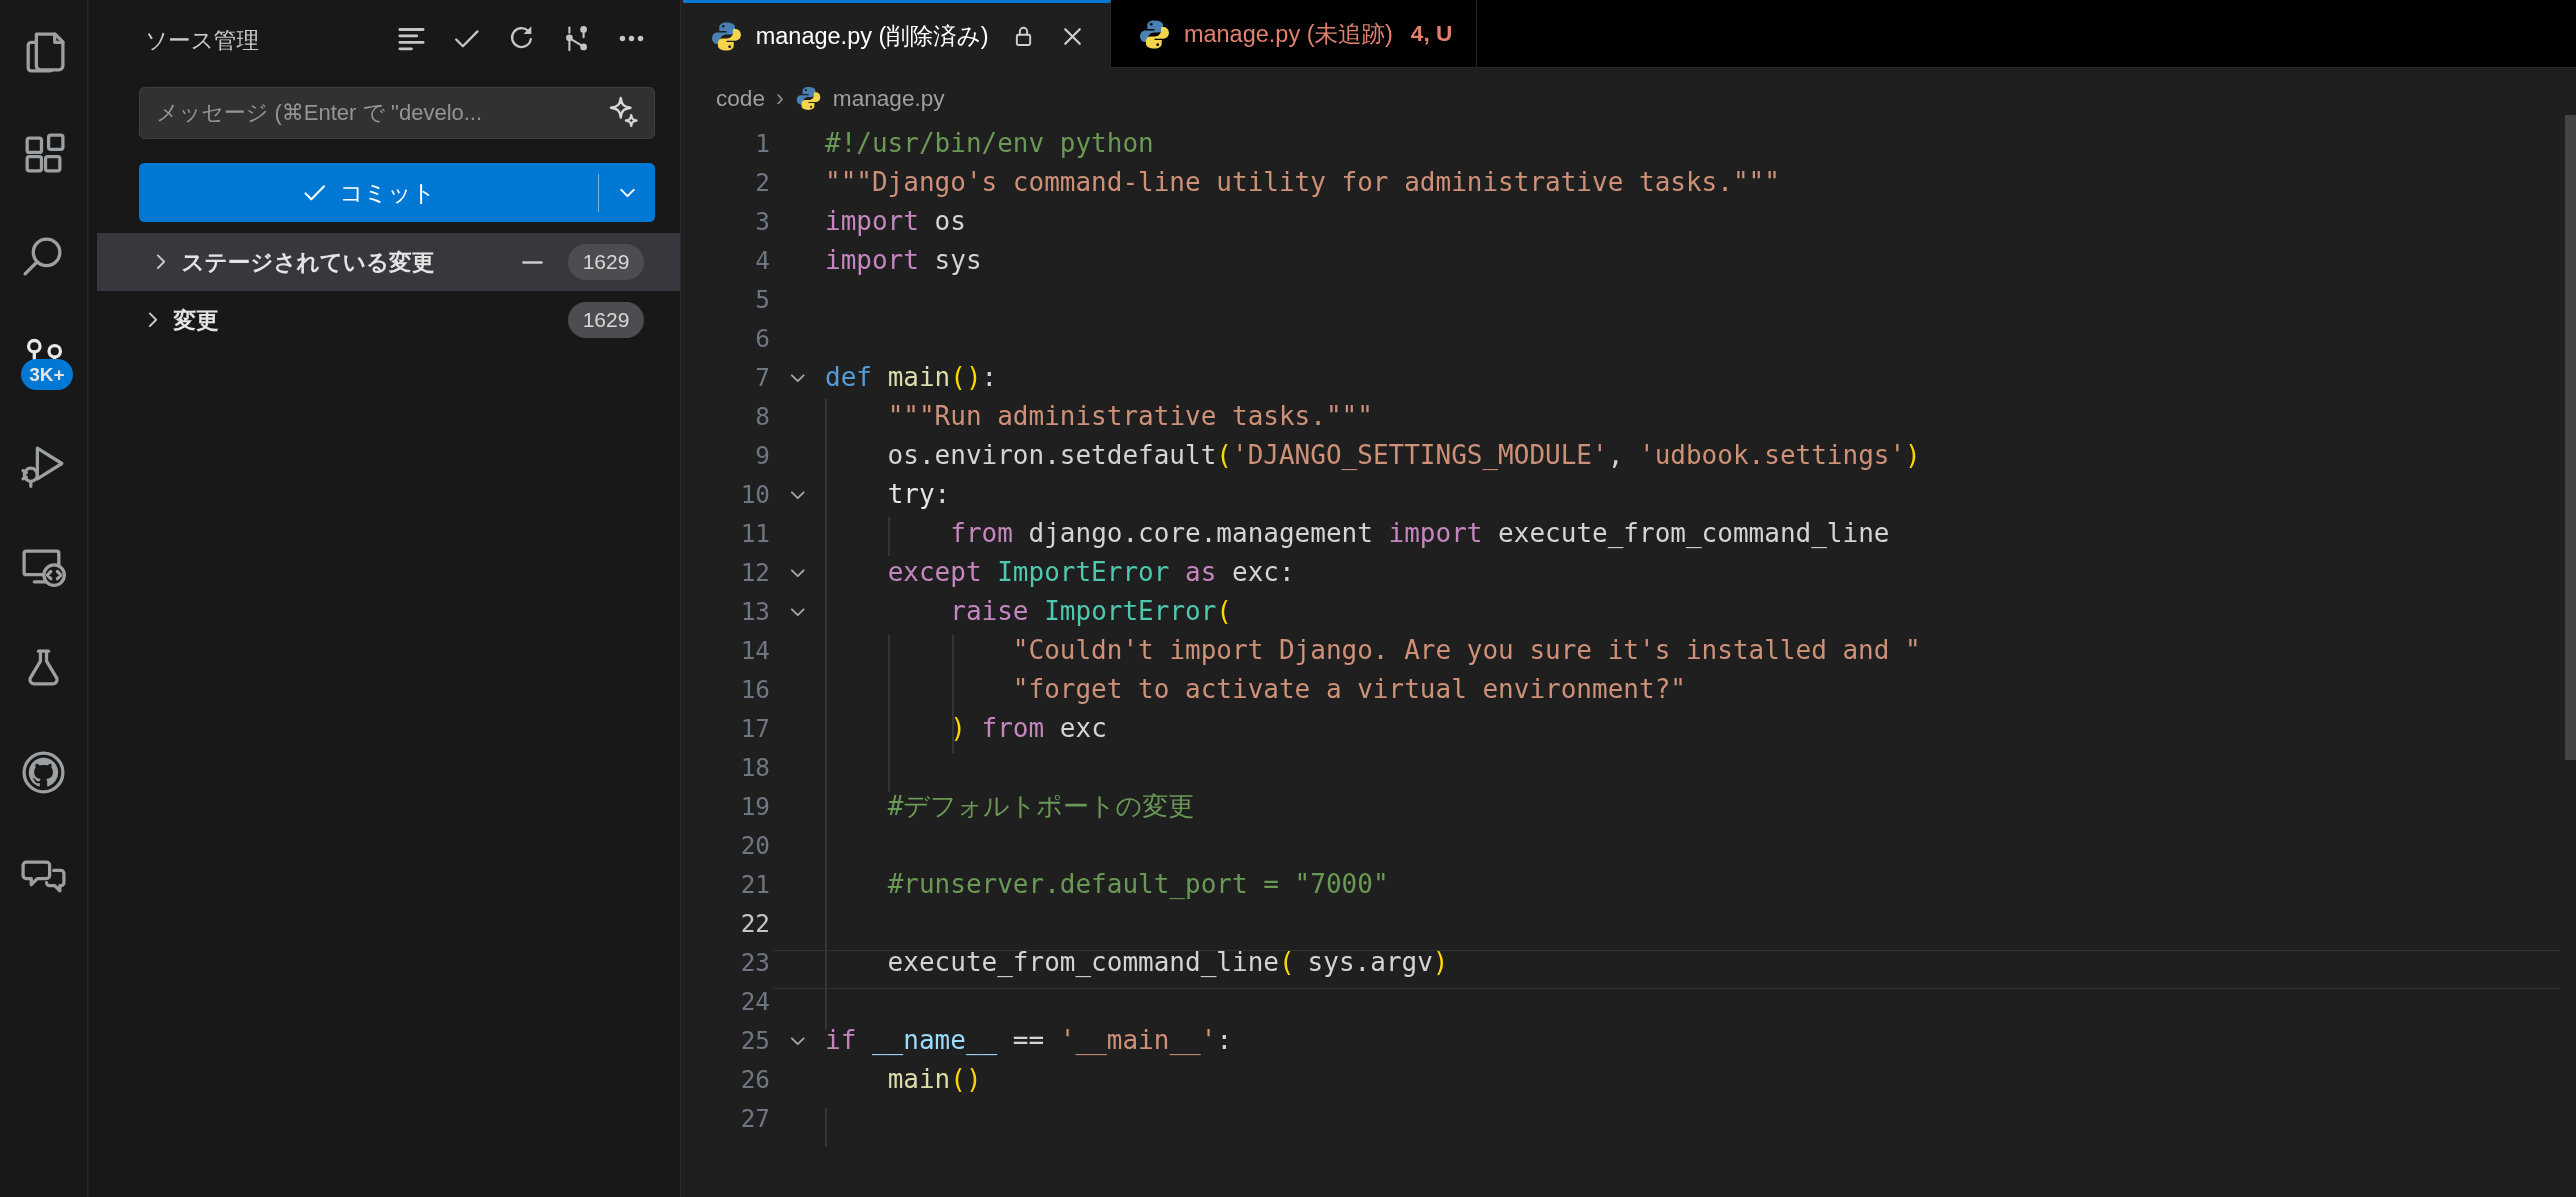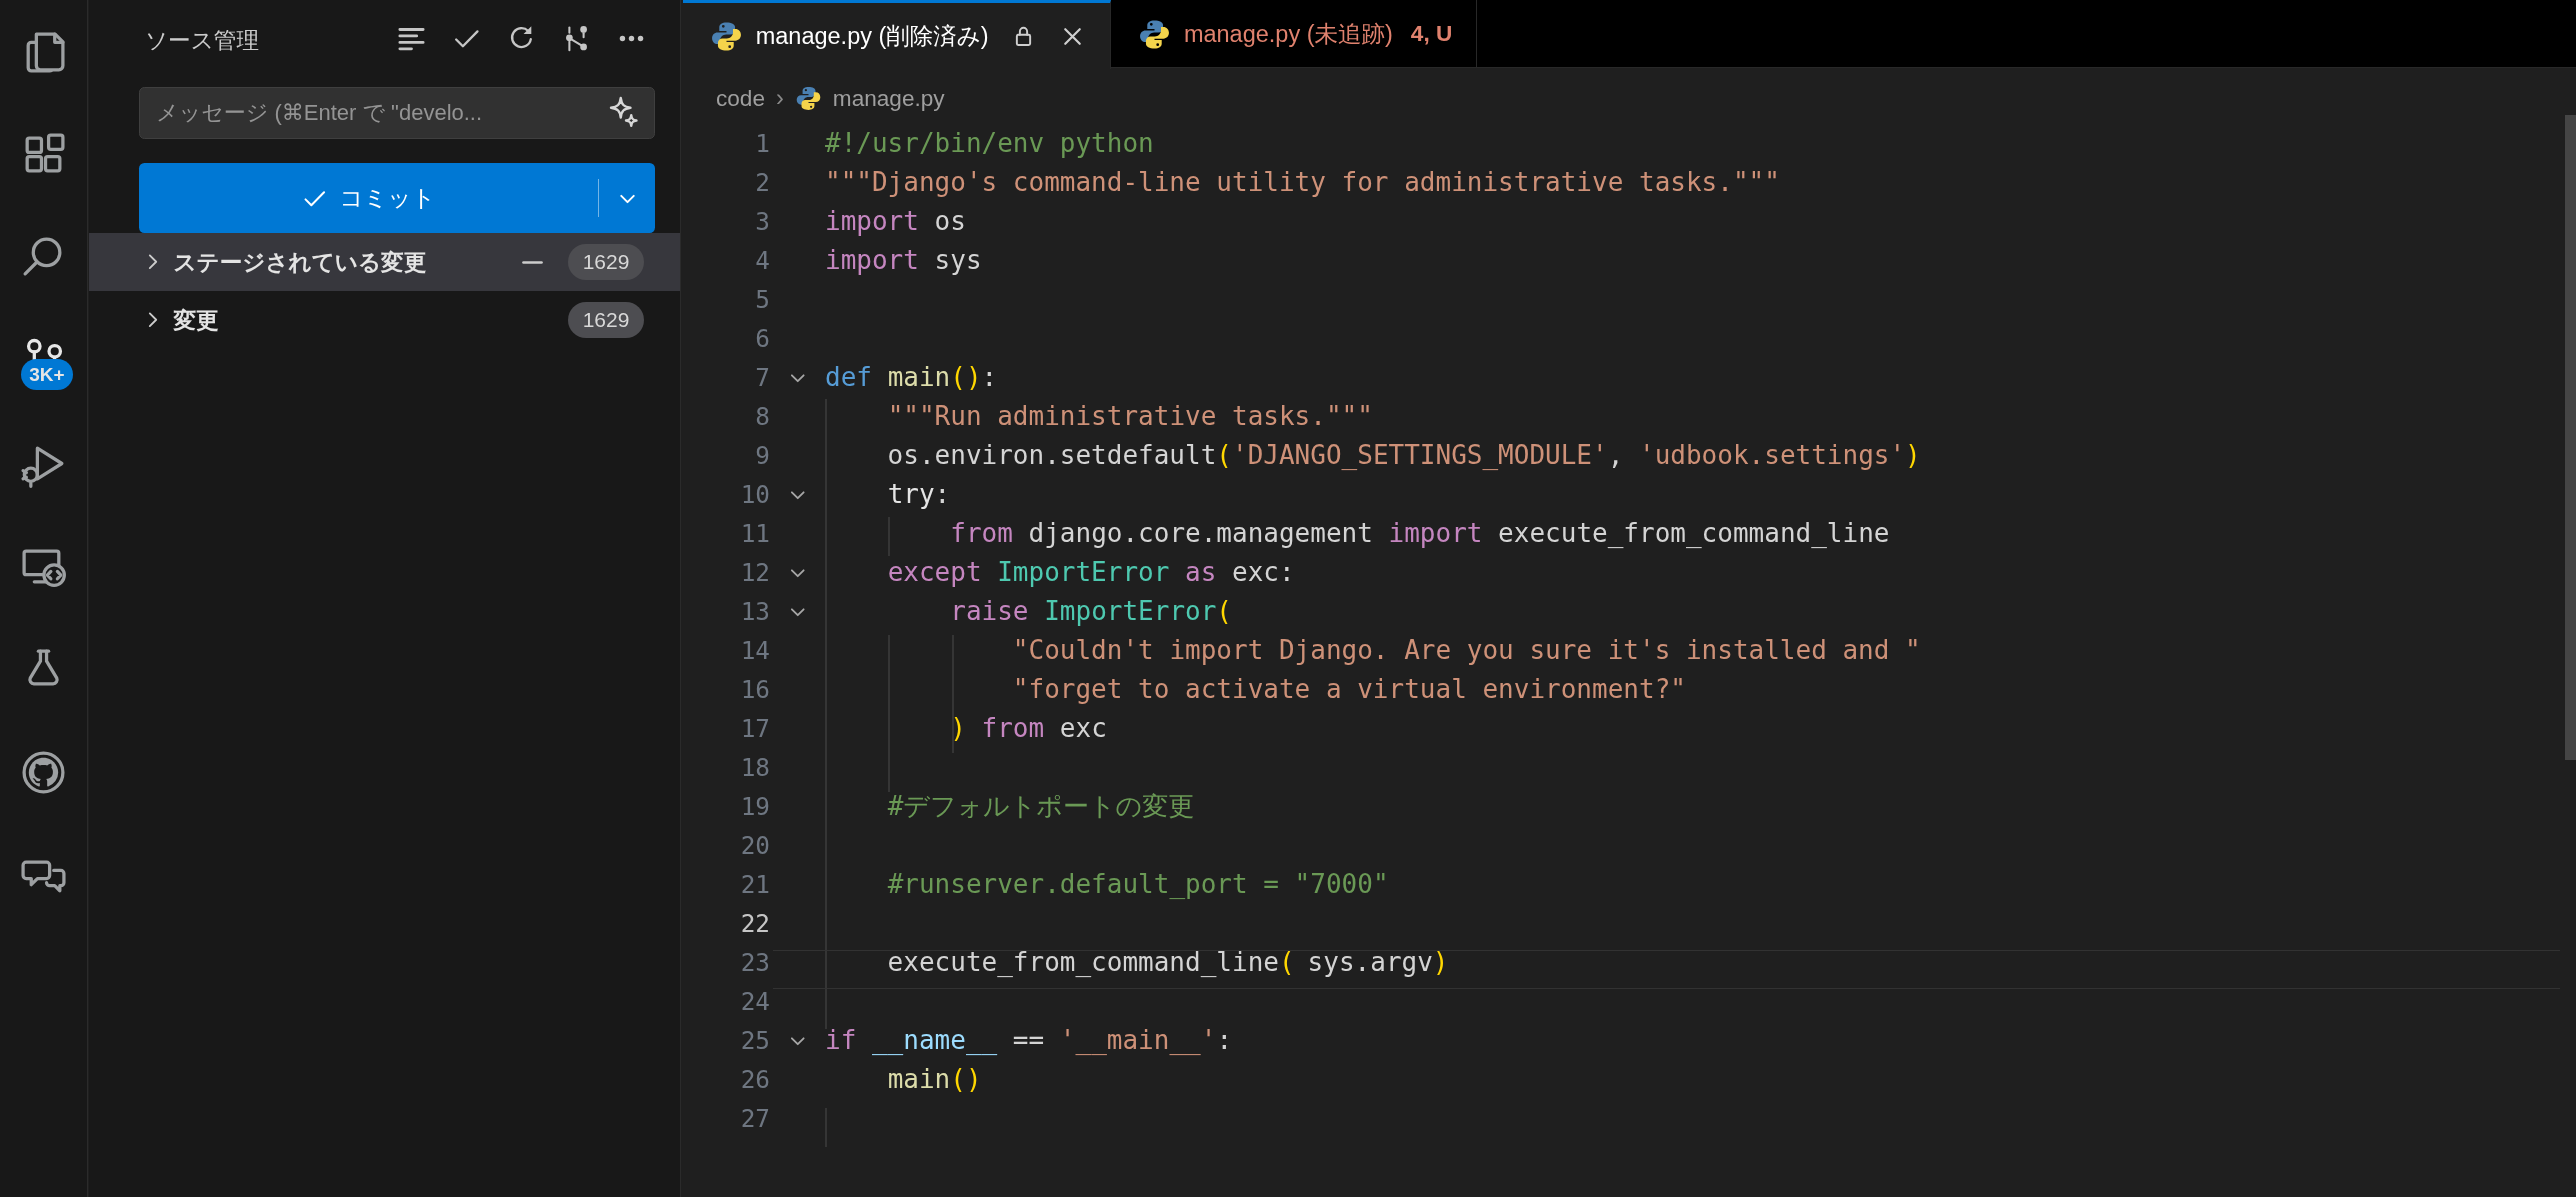--- a/index.html
+++ b/index.html
@@ -18,21 +18,21 @@
   #sidebar{position:absolute;left:89px;top:0;width:592px;height:100%;background:#181818;border-right:0.9px solid #2b2b2b;box-sizing:border-box;}
   .sb-header{position:absolute;left:0;top:0;width:100%;height:80px;}
   .sb-title{position:absolute;left:56px;top:25px;font-size:22.6px;color:#cccccc;white-space:nowrap;}
   .sb-actions{position:absolute;right:31px;top:20px;display:flex;gap:19px;}
   .sb-action{width:36px;height:36px;display:flex;align-items:center;justify-content:center;border-radius:5.4px;cursor:pointer;}
   .sb-action svg{width:31px;height:31px;}
   .msg-input{position:absolute;left:50px;top:87px;width:516px;height:52px;background:#313131;border:0.9px solid #3f3f3f;border-radius:5.4px;
              box-sizing:border-box;display:flex;align-items:center;padding:0 12.7px 0 16.3px;}
   .msg-input .ph{flex:1;font-size:22px;color:#949494;white-space:nowrap;overflow:hidden;}
   .msg-input svg{width:36px;height:36px;flex:none;}
-  .commit-btn{position:absolute;left:50px;top:163px;width:516px;height:70px;border-radius:5.4px;display:flex;align-items:center;color:#ffffff;cursor:pointer;}
+  .commit-btn{position:absolute;left:50px;top:163px;width:516px;height:59px;border-radius:5.4px;display:flex;align-items:center;color:#ffffff;cursor:pointer;}
   .commit-main{flex:1;display:flex;align-items:center;justify-content:center;gap:11px;font-size:23.5px;}
   .commit-main svg{width:27px;height:27px;}
   .commit-sep{width:0.9px;height:38px;background:rgba(255,255,255,0.45);}
   .commit-dd{width:56px;display:flex;align-items:center;justify-content:center;}
   .commit-dd svg{width:25px;height:25px;}
   #scmRows{position:absolute;left:0;top:233px;width:100%;}
   .scm-row{position:relative;height:58px;display:flex;align-items:center;cursor:pointer;}
   .scm-row .twist{margin-left:52px;width:23.5px;height:23.5px;flex:none;}
   .scm-row .lbl{margin-left:9px;font-size:22.6px;font-weight:bold;color:#e4e4e4;white-space:nowrap;}
   .scm-row .spacer{flex:1;}
@@ -225,21 +225,21 @@
         <span>コミット</span>
       </span>
       <span class="commit-sep"></span>
       <span class="commit-dd">
           <svg viewBox="0 0 24 24" fill="none" stroke="currentColor" stroke-width="1.6" stroke-linecap="round" stroke-linejoin="round">
             <path d="m6 9.5 6 6 6-6" stroke-width="1.9"></path>
           </svg>
         </span>
     </div>
     <div id="scmRows">
-        <div class="scm-row" style="background: rgb(55, 55, 61);">
+        <div class="scm-row" style="background: rgb(55, 55, 61); margin-left: 8px;">
           <span class="twist" style="color: rgb(204, 204, 204);">
             <svg viewBox="0 0 24 24" fill="none" stroke="currentColor" stroke-width="1.6" stroke-linecap="round" stroke-linejoin="round">
               <path d="m9 5.5 6.5 6.5L9 18.5" stroke-width="1.9"></path>
             </svg>
           </span>
           <span class="lbl">ステージされている変更</span>
           <span class="spacer"></span>
           <span class="inline-act" style="color: rgb(204, 204, 204);">
             <svg viewBox="0 0 24 24" fill="none" stroke="currentColor" stroke-width="1.6" stroke-linecap="round" stroke-linejoin="round">
               <path d="M5 12h14" stroke-width="2"></path>

